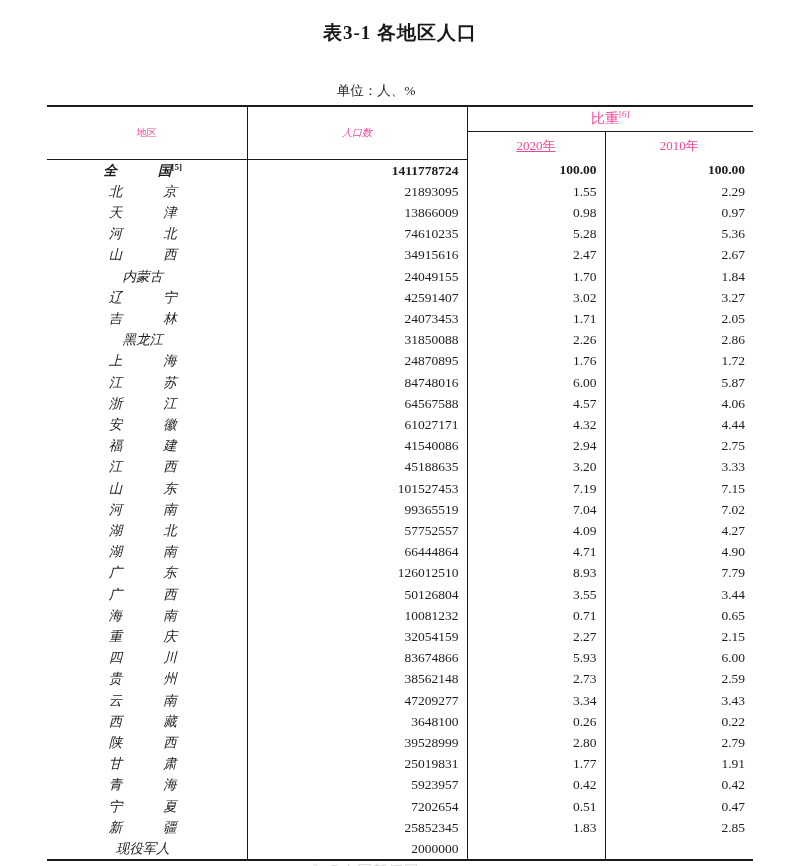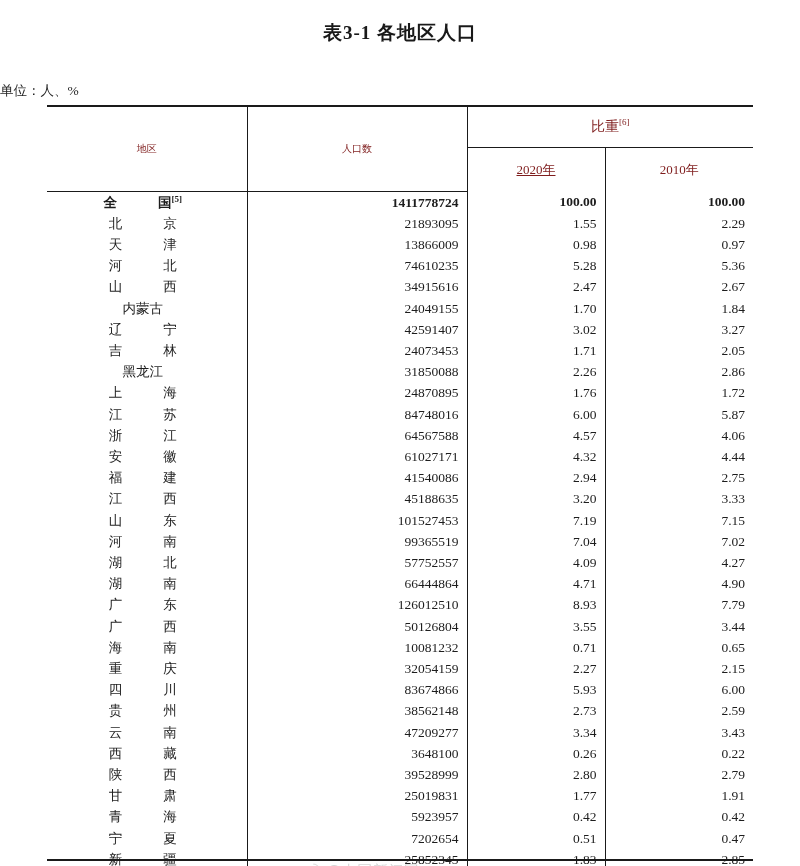--- a/index.html
+++ b/index.html
@@ -34,21 +34,21 @@
     letter-spacing: 1px;
     color: #191919;
   }
 
   
   .unit-note {
     position: absolute;
     top: 82px;
     left: 0;
     width: 752px;
-    text-align: left;
+    text-align: center;
     font-size: 13.5px;
     color: #242424;
   }
 
   
   .table-wrap {
     position: absolute;
     top: 105px;
     left: 47px;
     width: 706px;
@@ -62,37 +62,37 @@
   }
 
   table.pop-table col.c-region  { width: 200px; }
   table.pop-table col.c-pop     { width: 220px; }
   table.pop-table col.c-p2020   { width: 138px; }
   table.pop-table col.c-p2010   { width: 148px; }
 
   
   .pop-table thead th {
     font-weight: normal;
-    color: #7f1d1d;
-    padding: 8px;
+    color: #ec4899;
+    padding: 0;
     vertical-align: middle;
     text-align: center;
   }
 
   .hdr-top {
     border-top: 2.6px solid #1a1a1a;
     border-bottom: 1px solid #1a1a1a;
   }
 
   th.th-region,
   th.th-pop {
     height: 51px;
     font-size: 10px;
   }
-  th.th-pop { border-left: 1px solid #1a1a1a; }
+  th.th-pop { border-left: 1px solid #1a1a1a; font-style: italic; }
 
   th.th-ratio {
     height: 24px;
     border-left: 1px solid #1a1a1a;
     border-bottom: 1px solid #1a1a1a;
     font-size: 14px;
   }
 
   th.th-y2020,
   th.th-y2010 {
@@ -131,20 +131,21 @@
   td.r2010 { border-left: 1px solid #1a1a1a; padding-right: 14px; }
 
   tbody tr.row-total td { font-weight: bold; }
 
   
   .rname {
     display: inline-block;
     text-align: justify;
     text-align-last: justify;
     width: 68px;
+    font-style: italic;
   }
   .rname.nogap {
     text-align: center;
     text-align-last: center;
   }
   tbody tr.row-total .rname { font-weight: bold; }
 
   
   .bottom-rule {
     position: absolute;

